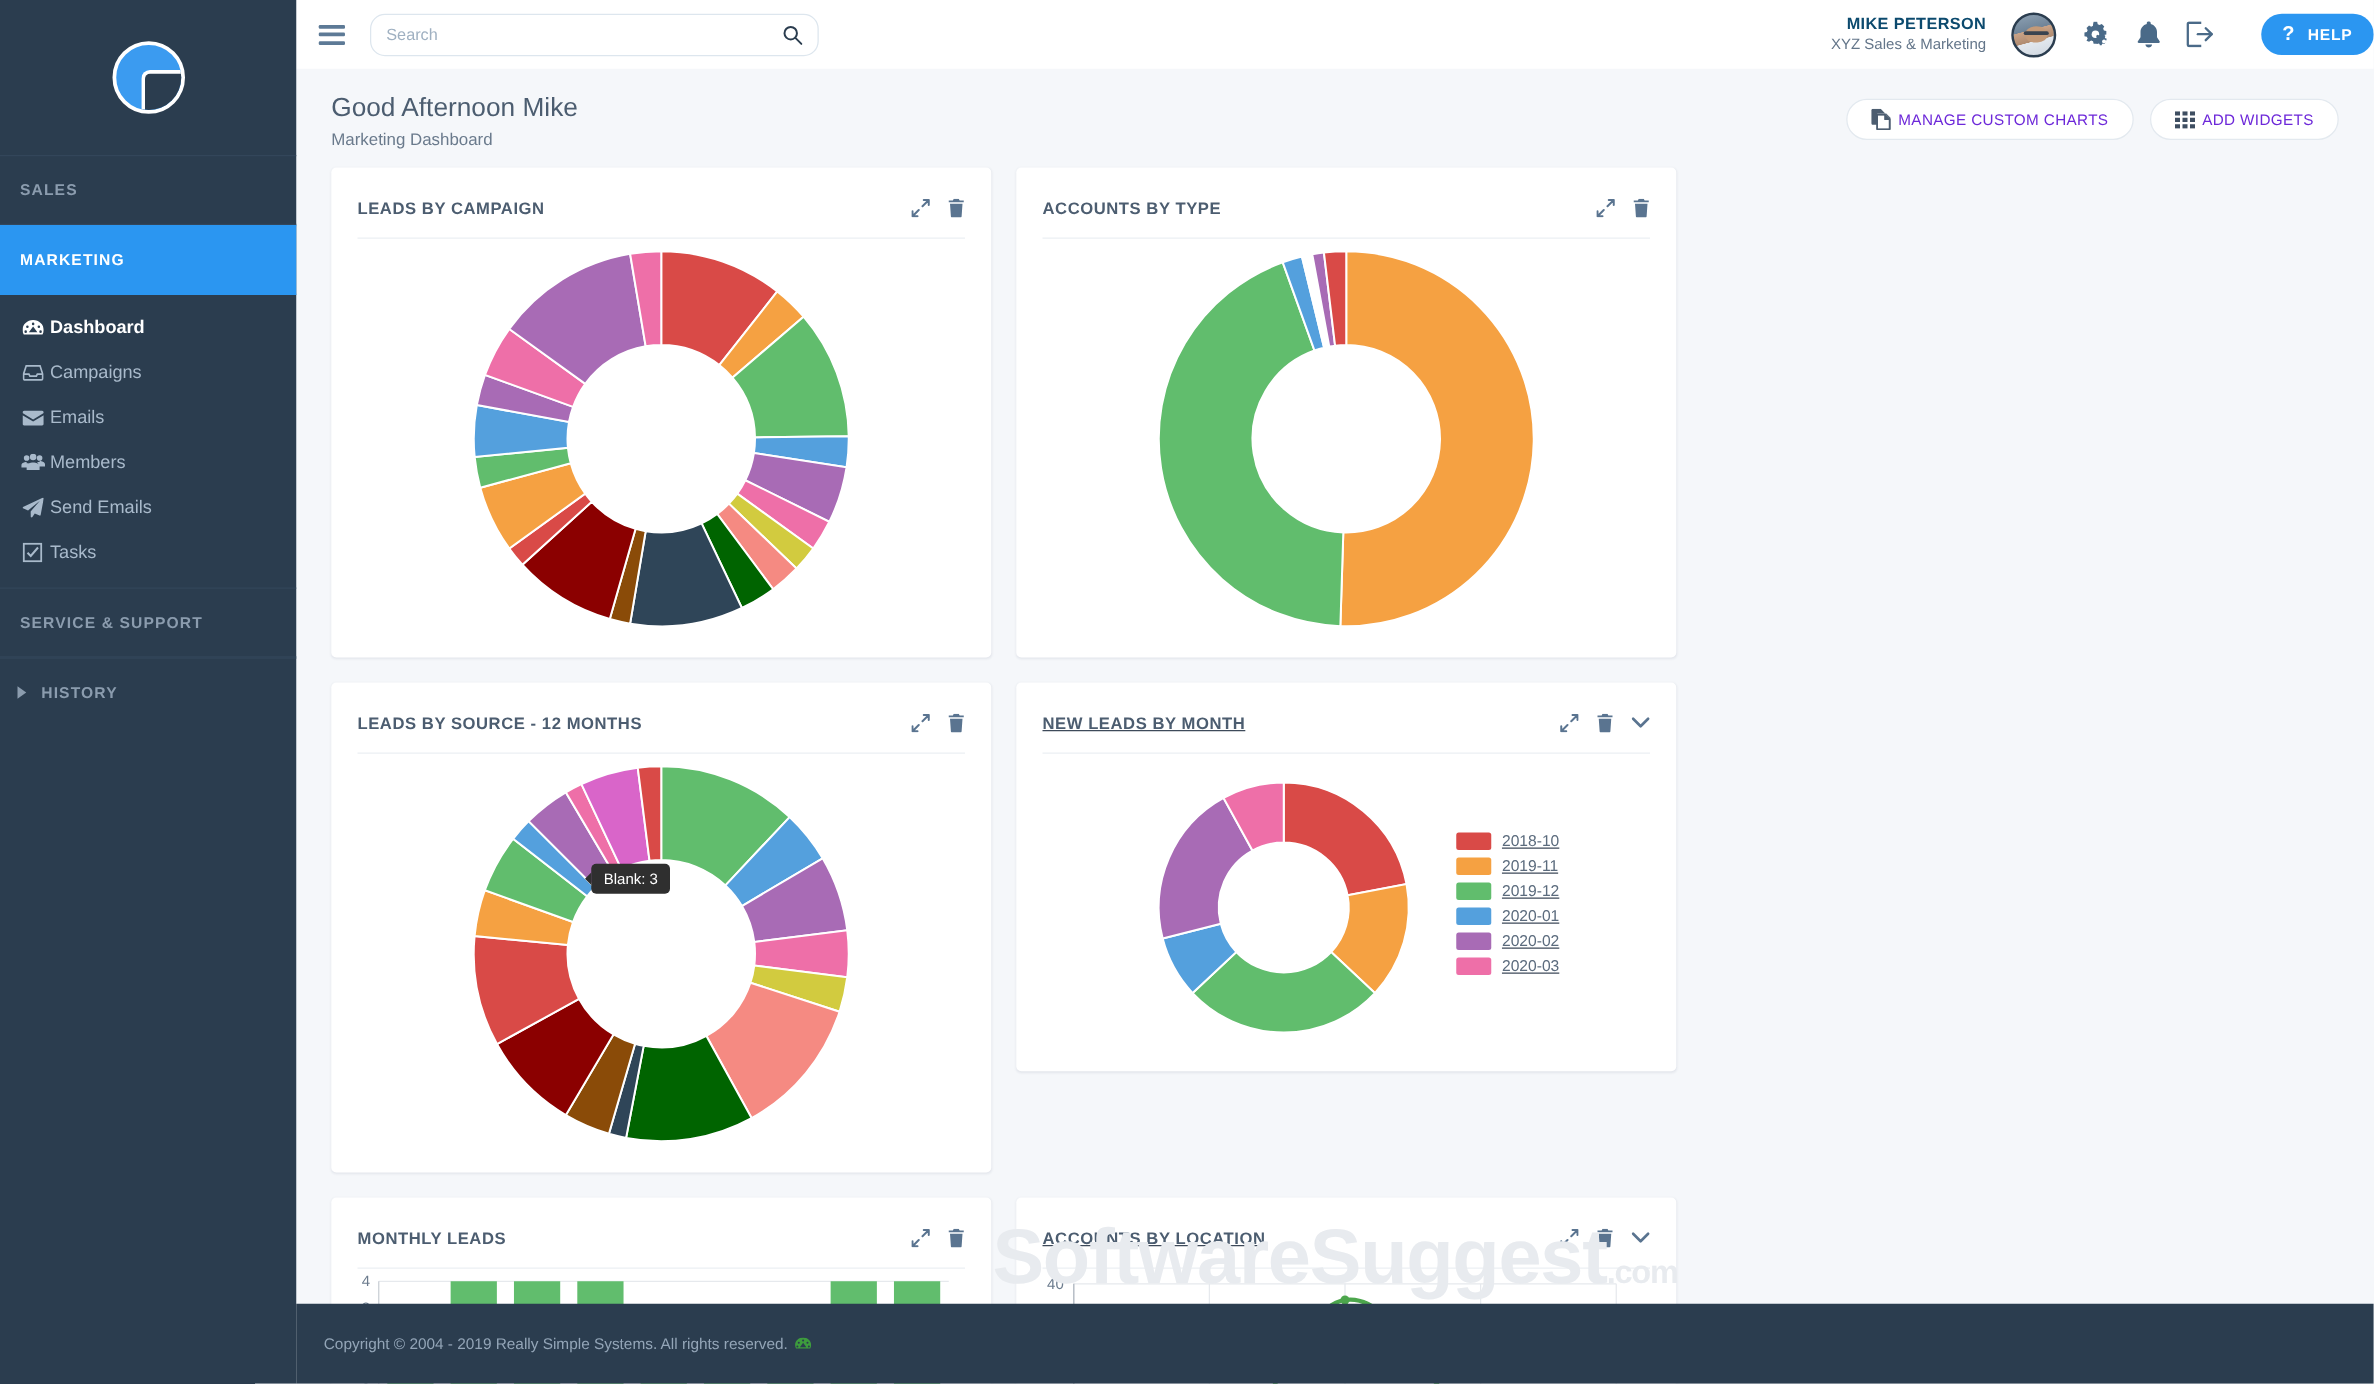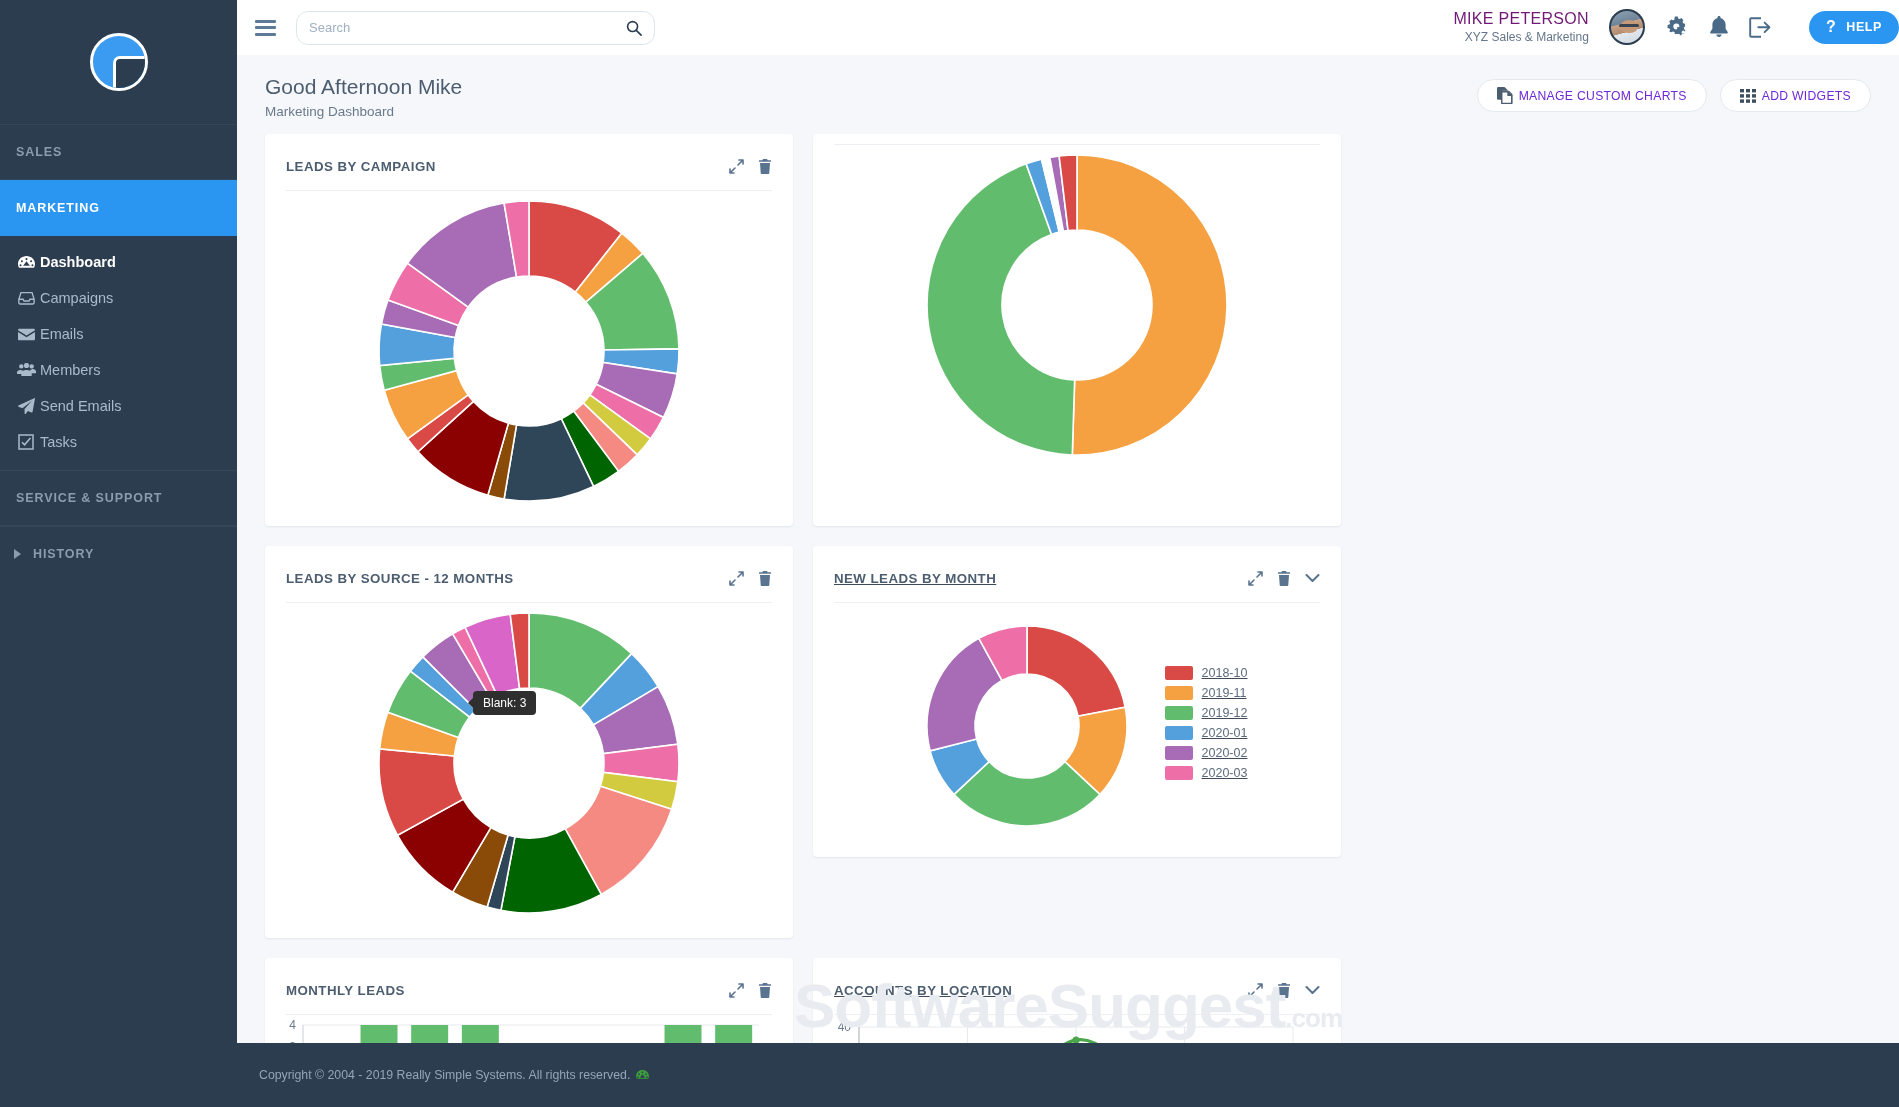--- a/index.html
+++ b/index.html
@@ -62,21 +62,21 @@
     width: 359px; height: 33px; border: 1px solid #dde6ee; border-radius: 12px;
     display: flex; align-items: center; padding: 16px 12px; background: #fff;
   }
   .search-box input {
     flex: 1; border: none; outline: none; font-size: 13px; color: #5a6b7d;
     font-family: "Liberation Sans", sans-serif; background: transparent;
   }
   .search-box input::placeholder { color: #9fb0c1; }
   .topbar-right { margin-left: auto; display: flex; align-items: center; gap: 20px; }
   .user-block { text-align: right; line-height: 1.3; }
-  .user-name { font-size: 16px; font-weight: normal; color: #701a75; letter-spacing: .3px; }
+  .user-name { font-size: 13px; font-weight: bold; color: #0c4a6e; letter-spacing: .3px; }
   .user-org { font-size: 12px; color: #64768a; }
   .avatar {
     width: 36px; height: 36px; border-radius: 50%; border: 2px solid #2b3d4f;
     background: linear-gradient(165deg,#8fa2b4 0%, #6f8498 38%, #c9a388 39%, #b08b70 62%, #e3e8ee 63%, #cfd7e0 100%);
     overflow: hidden; position: relative;
   }
   .avatar:before {
     content:""; position:absolute; left:9px; top:9px; width:18px; height:13px;
     border-radius: 50% 50% 45% 45%; background:#c49a78;
   }
@@ -373,20 +373,35 @@
                 <path d="M-147.5574209078462 -26.959368223768077A150 150 0 0 1 -141.0329644823099 -51.08525158332409L-70.51648224115495 -25.542625791662044A75 75 0 0 0 -73.7787104539231 -13.479684111884039Z" fill="#a86bb5" stroke="#ffffff" stroke-width="1.6"></path>
                 <path d="M-141.0329644823099 -51.08525158332409A150 150 0 0 1 -121.59720133465765 -87.83006676291855L-60.79860066732883 -43.915033381459274A75 75 0 0 0 -70.51648224115495 -25.542625791662044Z" fill="#ee6fa8" stroke="#ffffff" stroke-width="1.6"></path>
                 <path d="M-121.59720133465765 -87.83006676291855A150 150 0 0 1 -24.905655659303893 -147.9179107349079L-12.452827829651946 -73.95895536745395A75 75 0 0 0 -60.79860066732883 -43.915033381459274Z" fill="#a86bb5" stroke="#ffffff" stroke-width="1.6"></path>
                 <path d="M-24.905655659303893 -147.9179107349079A150 150 0 0 1 -1.6078131593583422e-13 -150L-8.039065796791711e-14 -75A75 75 0 0 0 -12.452827829651946 -73.95895536745395Z" fill="#ee6fa8" stroke="#ffffff" stroke-width="1.6"></path>
               </g>
           </svg>
         </div>
       </section>
 
       <section class="card tall">
+        <div class="card-head">
+          <div class="card-title">ACCOUNTS BY TYPE</div>
+          <div class="card-tools">
+            <span class="tool">
+              <svg width="15" height="15" viewBox="0 0 15 15" fill="none" stroke="currentColor" stroke-width="1.6" stroke-linecap="round">
+                  <path d="M9 6l5-5M14 1h-4M14 1v4M6 9l-5 5M1 14h4M1 14v-4"></path>
+                </svg>
+            </span>
+            <span class="tool">
+              <svg width="14" height="15" viewBox="0 0 14 15" fill="currentColor">
+                  <path d="M5 0h4l.7 1.3H13v1.5H1V1.3h3.3zM2 4h10l-.7 10c0 .6-.5 1-1 1H3.7c-.5 0-1-.4-1-1L2 4z"></path>
+                </svg>
+            </span>
+          </div>
+        </div>
         <div class="card-rule"></div>
         <div class="card-body donut-wrap" style="height:320px;">
           <svg width="380" height="310" viewBox="0 0 380 310">
             <g transform="translate(190,155)" id="donut2">
                 <path d="M9.184850993605149e-15 -150A150 150 0 1 1 -4.711613861719142 149.92598405485975L-2.355806930859571 74.96299202742988A75 75 0 1 0 4.592425496802574e-15 -75Z" fill="#f5a142" stroke="#ffffff" stroke-width="1.6"></path>
                 <path d="M-4.711613861719142 149.92598405485975A150 150 0 0 1 -50.810688036793955 -141.13211534313373L-25.405344018396978 -70.56605767156687A75 75 0 0 0 -2.355806930859571 74.96299202742988Z" fill="#61bd6d" stroke="#ffffff" stroke-width="1.6"></path>
                 <path d="M-50.810688036793955 -141.13211534313373A150 150 0 0 1 -35.474849553559025 -145.74475993720102L-17.737424776779513 -72.87237996860051A75 75 0 0 0 -25.405344018396978 -70.56605767156687Z" fill="#54a0dd" stroke="#ffffff" stroke-width="1.6"></path>
                 <path d="M-35.474849553559025 -145.74475993720102A150 150 0 0 1 -27.180864544070925 -147.5167807492994L-13.590432272035462 -73.7583903746497A75 75 0 0 0 -17.737424776779513 -72.87237996860051Z" fill="#ffffff" stroke="#ffffff" stroke-width="1.6"></path>
                 <path d="M-27.180864544070925 -147.5167807492994A150 150 0 0 1 -17.864574014230836 -148.932390685472L-8.932287007115418 -74.466195342736A75 75 0 0 0 -13.590432272035462 -73.7583903746497Z" fill="#a86bb5" stroke="#ffffff" stroke-width="1.6"></path>
                 <path d="M-17.864574014230836 -148.932390685472A150 150 0 0 1 -4.2723484184587184e-13 -150L-2.1361742092293592e-13 -75A75 75 0 0 0 -8.932287007115418 -74.466195342736Z" fill="#d94a47" stroke="#ffffff" stroke-width="1.6"></path>

